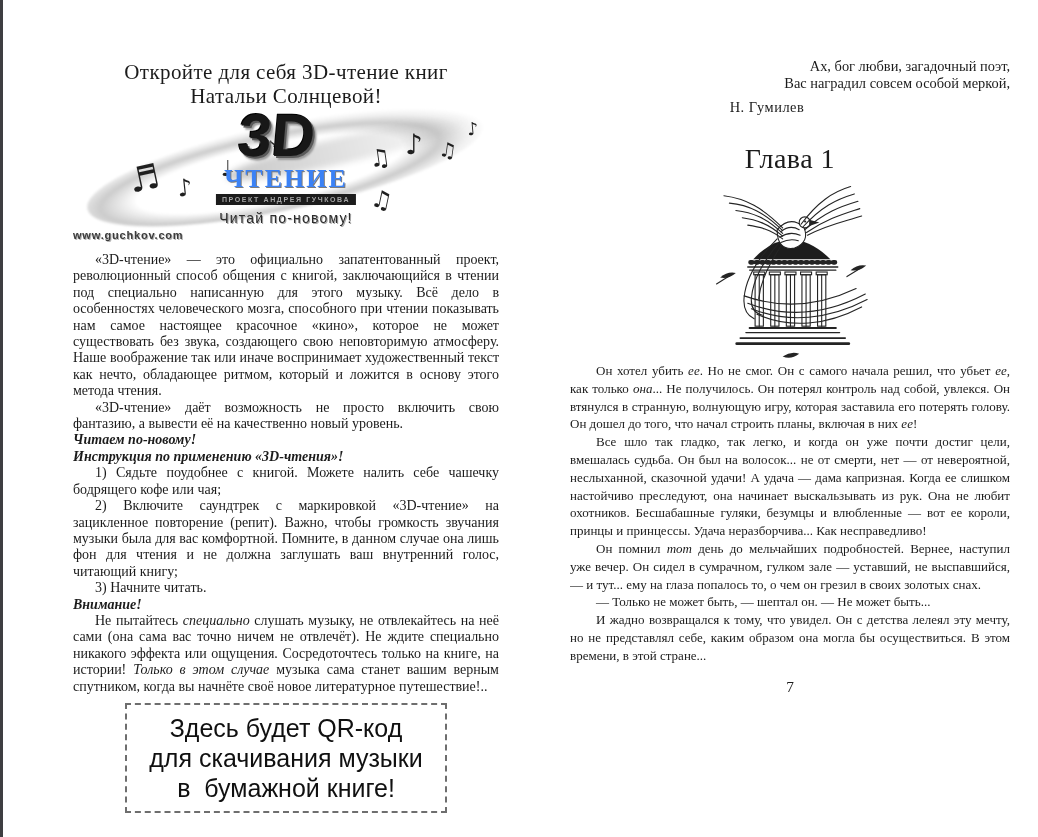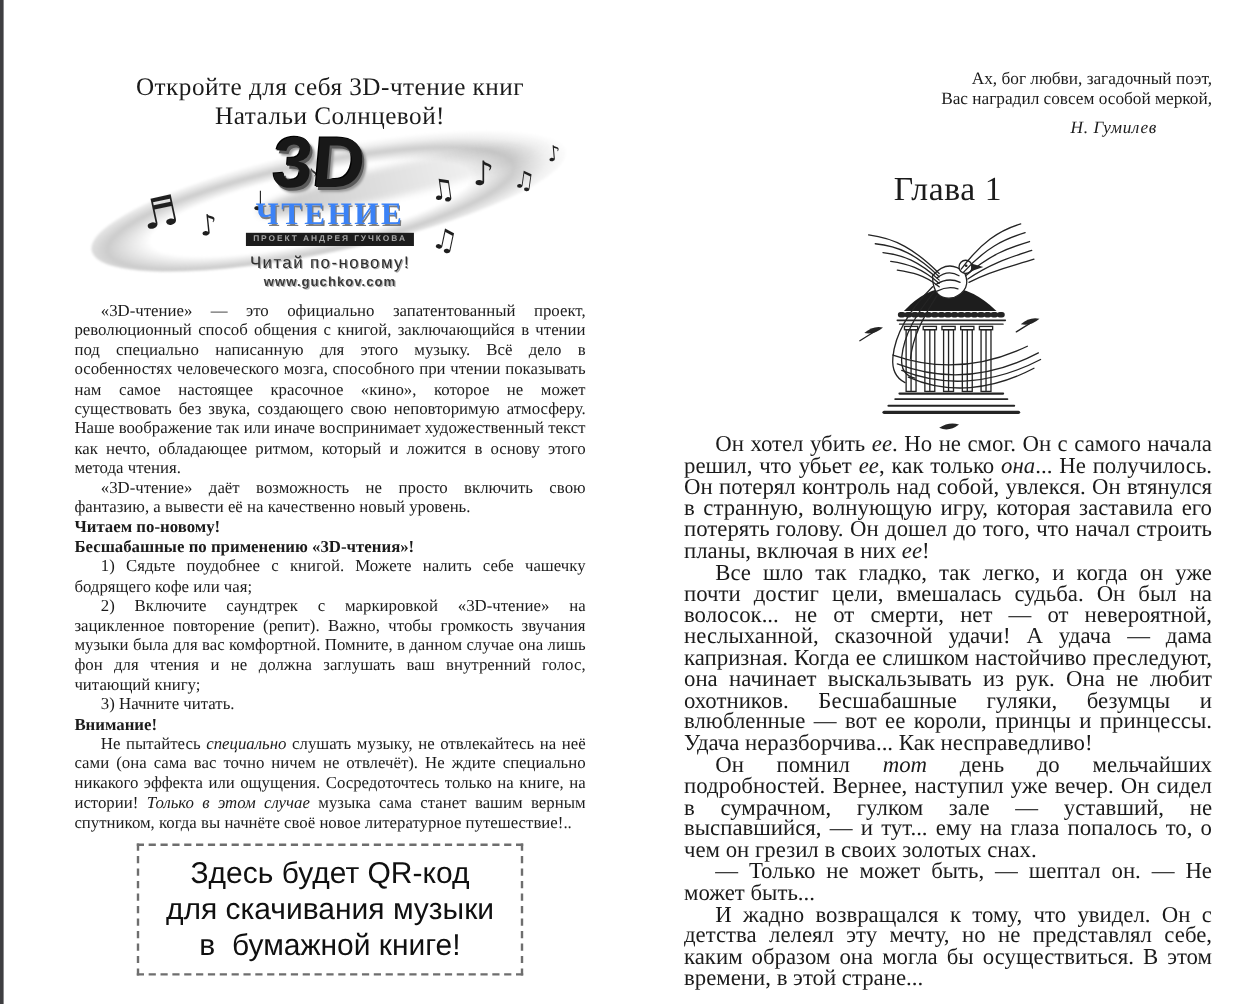--- a/index.html
+++ b/index.html
@@ -4,21 +4,21 @@
 <style>
   html,body{margin:0;padding:0;}
   body{
     width:1038px;height:837px;overflow:hidden;
     background:#ffffff;color:#1b1b1b;
     font-family:"Liberation Serif","DejaVu Serif",serif;
     position:relative;
   }
   .scan-edge{position:absolute;left:0;top:0;bottom:0;width:3px;background:#3e3e41;}
   .page{position:absolute;overflow:hidden;}
-  .page.left{left:62px;top:60px;width:426px;height:775px;}
+  .page.left{left:73px;top:60px;width:426px;height:775px;}
   .page.right{left:570px;top:58px;width:440px;height:777px;}
 
   
   .promo-title{
     margin:0;font-weight:normal;font-size:21px;line-height:24px;
     text-align:center;letter-spacing:0.4px;
   }
   .logo{position:relative;height:138px;margin:2px 0 4px;}
   .swoosh{
     position:absolute;left:10px;top:14px;width:404px;height:86px;border-radius:50%;
@@ -44,50 +44,50 @@
     position:absolute;left:50%;top:84px;transform:translateX(-50%);
     background:#1c1c1c;color:#a5a5a5;font-family:"Liberation Sans",sans-serif;
     font-weight:bold;font-size:7px;line-height:9px;letter-spacing:1.6px;padding:1px 6px;white-space:nowrap;
   }
   .logo-tagline{
     position:absolute;left:0;top:100px;width:100%;text-align:center;
     font-family:"Liberation Sans",sans-serif;font-weight:normal;font-size:14px;
     color:#2c2c2c;letter-spacing:1.2px;text-shadow:1px 1px 0 #a8a8a8;
   }
   .logo-site{
-    position:absolute;left:0;top:119px;width:100%;text-align:center;
+    position:absolute;left:0;top:119px;width:100%;
     font-family:"Liberation Sans",sans-serif;font-weight:bold;font-size:11px;
     color:#3b3b3b;letter-spacing:0.8px;text-shadow:1px 1px 0 #b5b5b5;
   }
   .note{position:absolute;color:#1f1f1f;font-family:"DejaVu Sans",sans-serif;}
   .n1{left:56px;top:48px;font-size:34px;transform:rotate(-12deg);}
   .n2{left:104px;top:64px;font-size:24px;transform:rotate(-6deg);}
   .n3{left:148px;top:46px;font-size:22px;}
   .n4{left:190px;top:26px;font-size:20px;transform:rotate(10deg);}
   .n5{left:296px;top:34px;font-size:24px;transform:rotate(-8deg);}
   .n6{left:332px;top:18px;font-size:28px;}
   .n7{left:366px;top:28px;font-size:20px;transform:rotate(8deg);}
   .n8{left:394px;top:8px;font-size:18px;transform:rotate(-5deg);}
   .n9{left:298px;top:76px;font-size:24px;transform:rotate(12deg);}
 
   .left p{margin:0;font-size:14px;line-height:16.4px;text-align:justify;text-indent:22px;}
-  .c-head{margin:3px 0 0;font-size:14px;line-height:16.6px;font-weight:bold;text-align:center;text-indent:0 !important;}
+  .c-head{margin:3px 0 0;font-size:14px;line-height:16.6px;font-weight:bold;text-align:center;text-indent:0 !important;font-style:italic;}
   .qr-box{
     width:314px;margin:8px auto 0;border:2px dashed #6e6e6e;
     padding:8px 2px;text-align:center;
     font-family:"Liberation Sans",sans-serif;font-size:25px;line-height:30px;color:#101010;
   }
   .qr-line{white-space:pre-wrap;}
 
   
   .epigraph{font-size:14.4px;line-height:17px;text-align:right;}
-  .epigraph-author{font-size:14.4px;font-style:italic;text-align:right;padding-right:46px;margin-top:7px;letter-spacing:0.5px;}
+  .epigraph-author{font-size:14.4px;text-align:center;padding-right:46px;margin-top:7px;letter-spacing:0.5px;}
   .chapter-title{margin:28px 0 8px;font-weight:normal;font-size:28px;line-height:30px;text-align:center;letter-spacing:0.5px;}
   .illustration{text-align:center;height:180px;}
-  .right p{margin:0;font-size:19px;line-height:17.8px;text-align:justify;text-indent:26px;}
+  .right p{margin:0;font-size:13px;line-height:17.8px;text-align:justify;text-indent:26px;}
   .pageno{text-align:center;font-size:15.4px;margin-top:13px;}
 </style>
 </head>
 <body>
 
 <div class="scan-edge"></div>
 
 <section class="page left">
   <h1 class="promo-title">
     <span>Откройте для себя 3D-чтение книг</span><br>
@@ -110,21 +110,21 @@
     <div class="logo-name">ЧТЕНИЕ</div>
     <div class="logo-sub">ПРОЕКТ АНДРЕЯ ГУЧКОВА</div>
     <div class="logo-tagline">Читай по-новому!</div>
     <div class="logo-site">www.guchkov.com</div>
   </div>
 
   <p>«3D-чтение» — это официально запатентованный проект, революционный способ общения с книгой, заключающийся в чтении под специально написанную для этого музыку. Всё дело в особенностях человеческого мозга, способного при чтении показывать нам самое настоящее красочное «кино», которое не может существовать без звука, создающего свою неповторимую атмосферу. Наше воображение так или иначе воспринимает художественный текст как нечто, обладающее ритмом, который и ложится в основу этого метода чтения.</p>
   <p>«3D-чтение» даёт возможность не просто включить свою фантазию, а вывести её на качественно новый уровень.</p>
 
   <p class="c-head">Читаем по-новому!</p>
-  <p class="c-head">Бесшабашные по применению «3D-чтения»!</p>
+  <p class="c-head">Инструкция по применению «3D-чтения»!</p>
 
   <p>1) Сядьте поудобнее с книгой. Можете налить себе чашечку бодрящего кофе или чая;</p>
   <p>2) Включите саундтрек с маркировкой «3D-чтение» на зацикленное повторение (репит). Важно, чтобы громкость звучания музыки была для вас комфортной. Помните,  в данном случае она лишь фон для чтения и не должна заглушать ваш внутренний голос, читающий книгу;</p>
   <p>3) Начните читать.</p>
 
   <p class="c-head">Внимание!</p>
   <p>Не пытайтесь <i>специально</i> слушать музыку, не отвлекайтесь на неё сами (она сама вас точно ничем не отвлечёт). Не ждите специально никакого эффекта или ощущения. Сосредоточтесь только на книге, на истории! <i>Только в этом случае</i> музыка сама станет вашим верным спутником, когда вы начнёте своё новое  литературное путешествие!..</p>
 
   <div class="qr-box">
     <div class="qr-line">Здесь будет QR-код</div>

